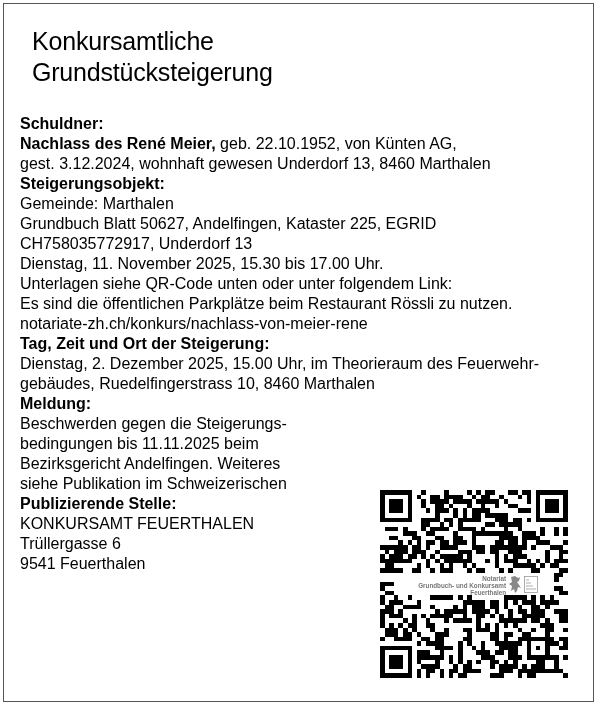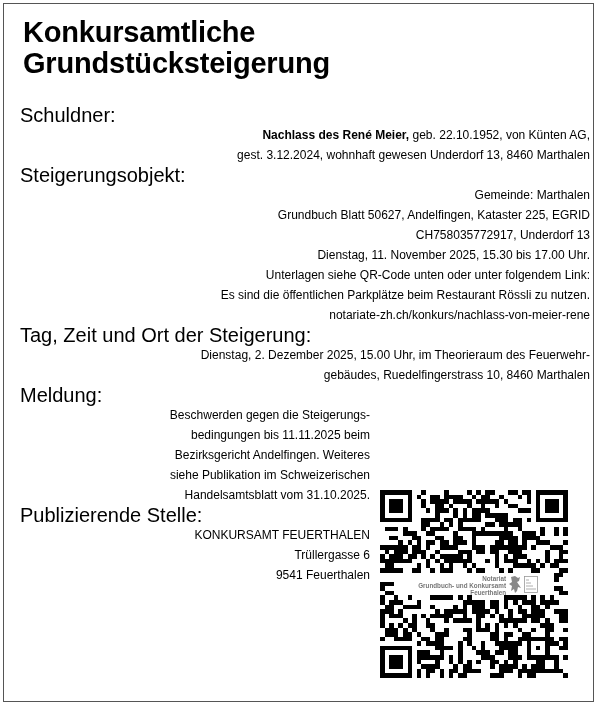--- a/index.html
+++ b/index.html
@@ -1,24 +1,24 @@
 <!DOCTYPE html>
 <html><head>
 <meta charset="utf-8">
 <style>
   html, body { margin: 0; padding: 0; background: #ffffff; }
   body { width: 600px; height: 707px; position: relative; overflow: hidden;
          font-family: "Liberation Sans", sans-serif; color: #000; }
   .frame { position: absolute; left: 3px; top: 3px; width: 591px; height: 699px;
            border: 1.5px solid #555; box-sizing: border-box; }
   .content { position: absolute; left: 20px; top: 14px; width: 570px; }
-  h1 { margin: 3px; font-size: 29px; line-height: 31px; font-weight: 700; letter-spacing: -0.2px; }
+  h1 { margin: 12px; font-size: 25px; line-height: 31px; font-weight: 400; letter-spacing: -0.2px; }
   .section { }
-  .sec-title { font-weight: 400; font-size: 20px; line-height: 20px; }
-  .line { font-size: 12px; line-height: 20px; white-space: nowrap; text-align: right; }
+  .sec-title { font-weight: 700; font-size: 16px; line-height: 20px; }
+  .line { font-size: 16px; line-height: 20px; white-space: nowrap; }
   .bold { font-weight: 700; }
   .narrow { width: 350px; }
   .qr { position: absolute; left: 380px; top: 490px; width: 188px; height: 188px; }
   .qr-logo { position: absolute; left: 380px; top: 574px; width: 188px; height: 22px;
              pointer-events: none; }
   .logo-text { position: absolute; right: 62px; top: 1px; font-size: 6.3px; line-height: 7px;
                text-align: right; color: #777; font-weight: 700; }
   .logo-lion { position: absolute; right: 46px; top: 1px; width: 14px; height: 19px; }
   .logo-steps { position: absolute; right: 30px; top: 2px; width: 14px; height: 17px; }
 </style>
@@ -58,21 +58,20 @@
     <div class="line">Dienstag, 2. Dezember 2025, 15.00 Uhr, im Theorieraum des Feuerwehr-</div>
     <div class="line">gebäudes, Ruedelfingerstrass 10, 8460 Marthalen</div>
   </div>
 
   <div class="section narrow">
     <div class="sec-title">Meldung:</div>
     <div class="line">Beschwerden gegen die Steigerungs-</div>
     <div class="line">bedingungen bis 11.11.2025 beim</div>
     <div class="line">Bezirksgericht Andelfingen. Weiteres</div>
     <div class="line">siehe Publikation im Schweizerischen</div>
-    <div class="line">Handelsamtsblatt vom 31.10.2025.</div>
   </div>
 
   <div class="section narrow">
     <div class="sec-title">Publizierende Stelle:</div>
     <div class="line">KONKURSAMT FEUERTHALEN</div>
     <div class="line">Trüllergasse 6</div>
     <div class="line">9541 Feuerthalen</div>
   </div>
 </div>
 

